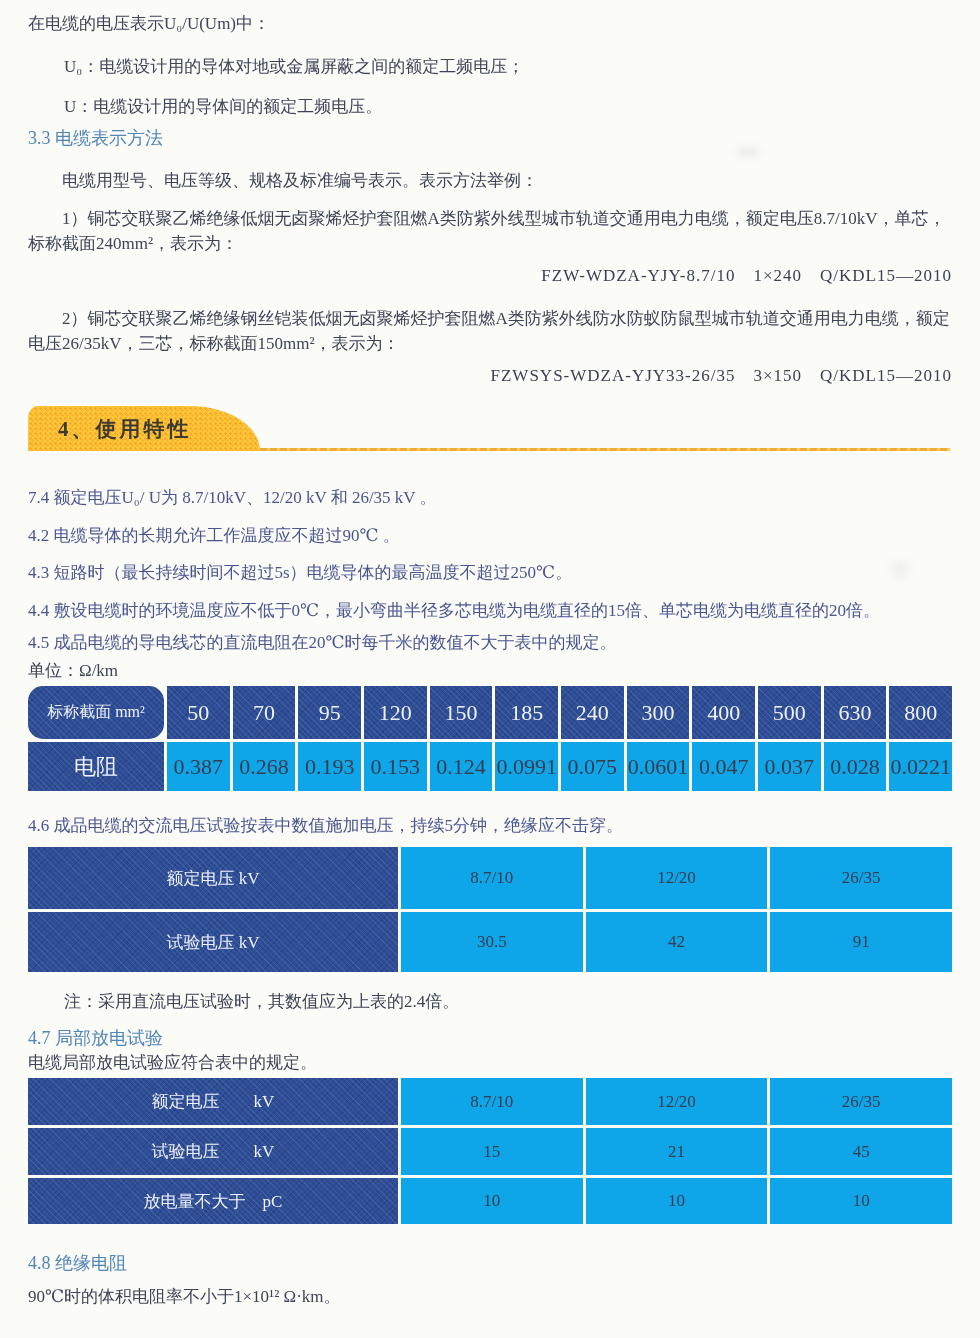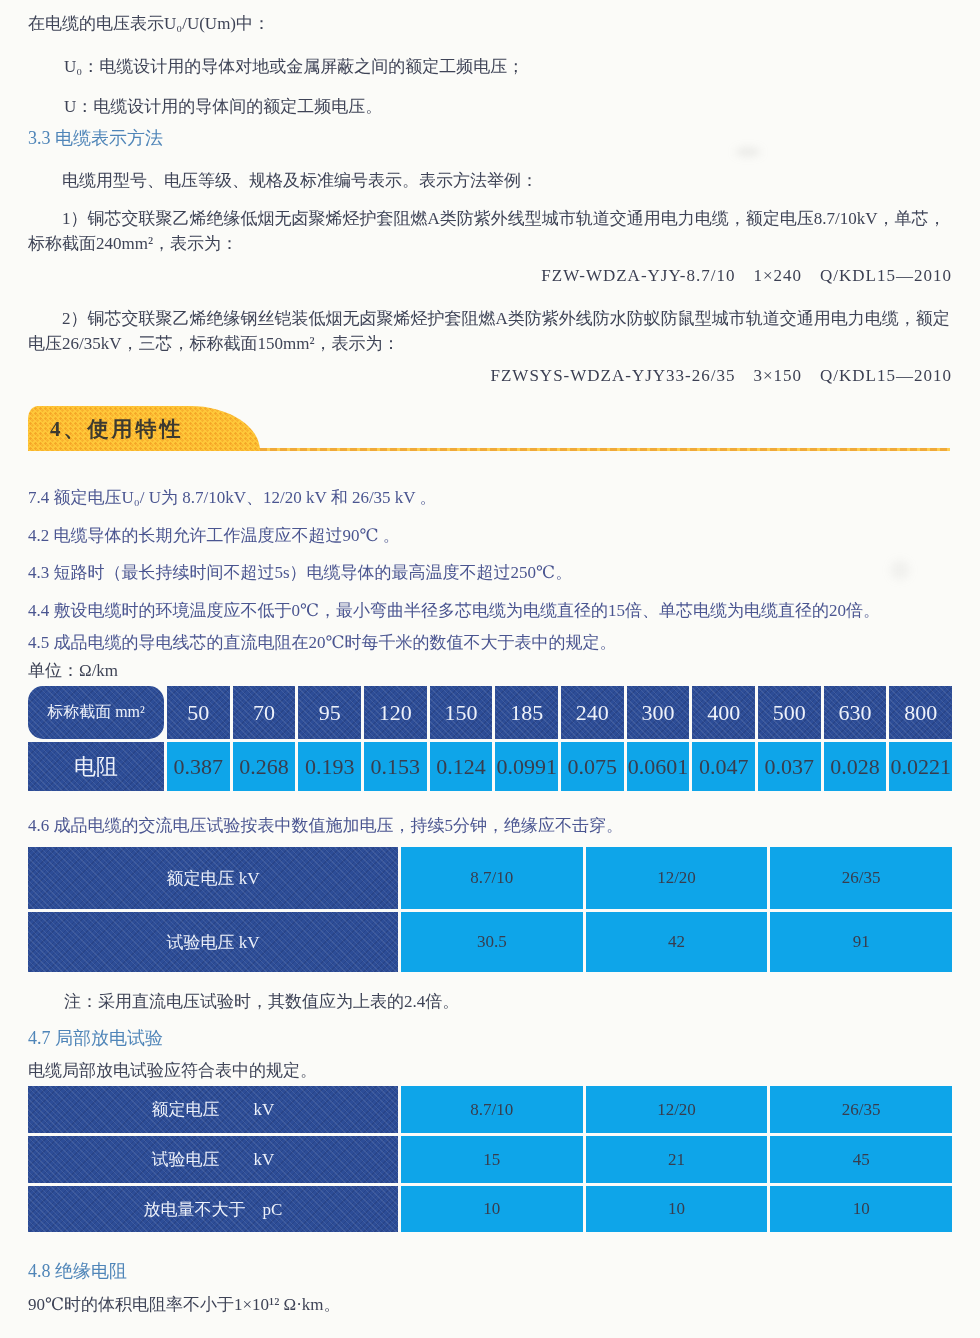--- a/index.html
+++ b/index.html
@@ -33,21 +33,21 @@
   .banner {
     position: absolute; left: 0; top: 0; width: 232px; height: 45px;
     box-sizing: border-box;
     border-radius: 10px 70px 0 0 / 12px 45px 0 0;
     background-color: #ffc93a;
     background-image:
       radial-gradient(circle, rgba(236,140,25,0.55) 1px, transparent 1.5px),
       radial-gradient(circle, rgba(236,140,25,0.35) 1px, transparent 1.5px);
     background-size: 5px 5px, 5px 5px;
     background-position: 0 0, 2px 2px;
-    display: flex; align-items: center; padding-left: 22px;
+    display: flex; align-items: center; padding-left: 30px;
   }
   .banner span {
     font-size: 21px; font-weight: bold; color: #3c3a30; letter-spacing: 3px;
   }
   
   .tbl { display: grid; gap: 3px; }
   .t1 { grid-template-columns: 136px repeat(12, 1fr); grid-template-rows: 53px 49px; }
   .t2 { grid-template-columns: 370px repeat(3, 1fr); grid-template-rows: 62px 60px; }
   .t3 { grid-template-columns: 370px repeat(3, 1fr); grid-template-rows: 47px 47px 46px; }
   .cell { display: flex; align-items: center; justify-content: center; }
@@ -137,21 +137,21 @@
     <div class="cell td">26/35</div>
     <div class="cell th">试验电压 kV</div>
     <div class="cell td">30.5</div>
     <div class="cell td">42</div>
     <div class="cell td">91</div>
   </div>
 
   <p class="indent1" style="margin-top:18px">注：采用直流电压试验时，其数值应为上表的2.4倍。</p>
 
   <p class="h-blue" style="margin-top:11px">4.7 局部放电试验</p>
-  <p style="margin-top:8px">电缆局部放电试验应符合表中的规定。</p>
+  <p style="margin-top:0">电缆局部放电试验应符合表中的规定。</p>
 
   <div class="tbl t3" style="margin-top:3px">
     <div class="cell th">额定电压　　kV</div>
     <div class="cell td">8.7/10</div>
     <div class="cell td">12/20</div>
     <div class="cell td">26/35</div>
     <div class="cell th">试验电压　　kV</div>
     <div class="cell td">15</div>
     <div class="cell td">21</div>
     <div class="cell td">45</div>

